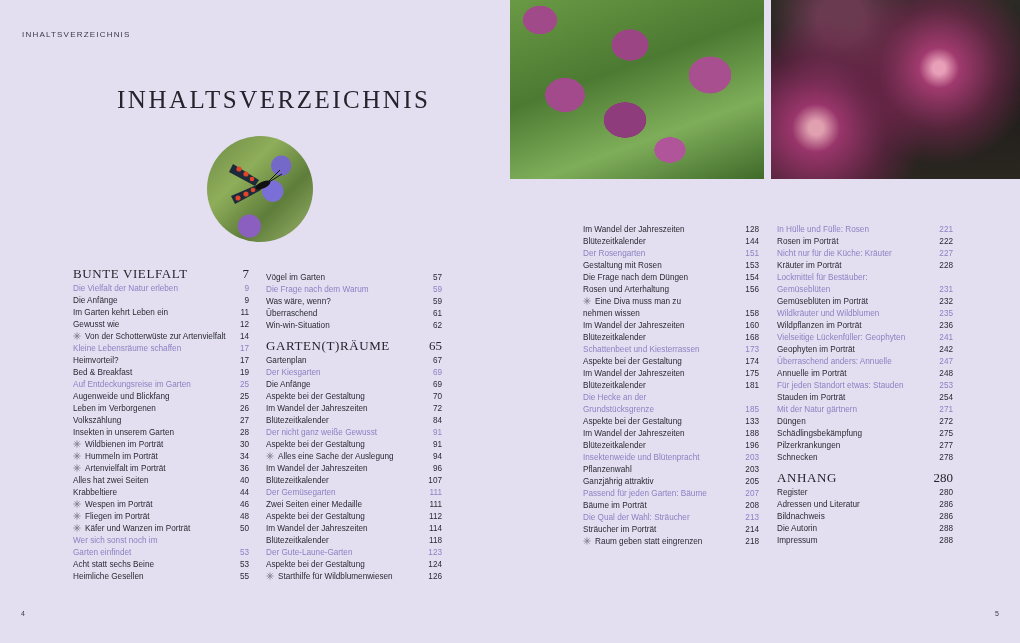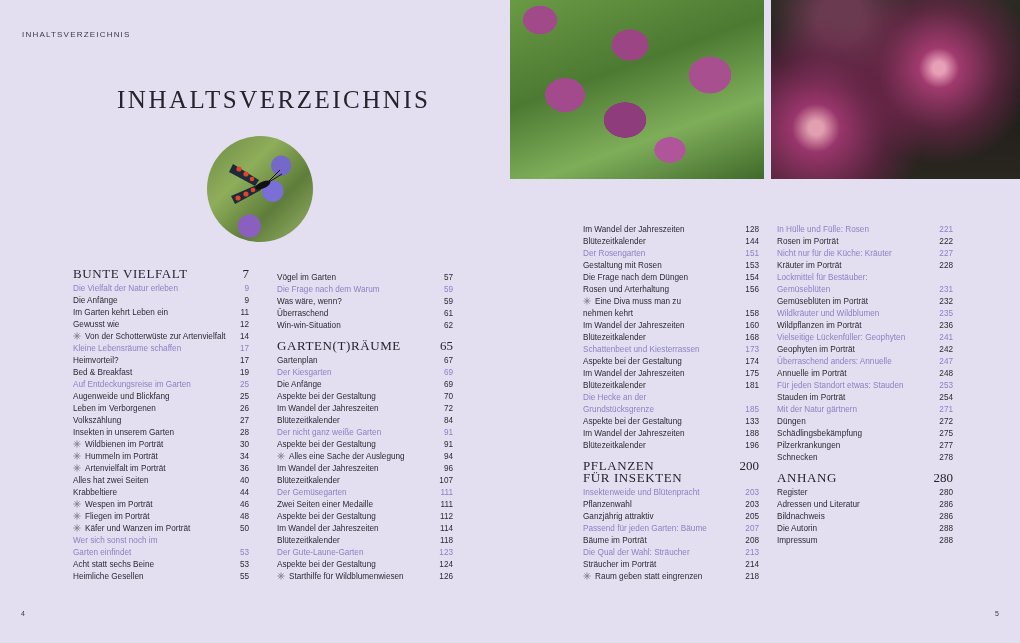--- a/index.html
+++ b/index.html
@@ -44,35 +44,35 @@
   .photo-allium {
     left:771px; width:249px;
     background:
       radial-gradient(circle at 168px 68px, #e8a0b8 0 3%, #a03a6e 10%, rgba(120,40,80,.6) 30%, transparent 48%),
       radial-gradient(circle at 45px 128px, #e0a0b0 0 3%, #98356a 10%, rgba(110,35,75,.6) 30%, transparent 45%),
       radial-gradient(circle at 70px 20px, #6a3a50 0 10%, transparent 30%),
       linear-gradient(180deg, #2c2a24 0%, #1e1d1a 50%, #2a2620 100%);
   }
   .toc-col { position:absolute; width:176px; }
   .col1 { left:73px; top:268px; }
-  .col2 { left:277px; top:272px; }
+  .col2 { left:266px; top:272px; }
   .col3 { left:583px; top:224px; }
   .col4 { left:777px; top:224px; }
   .entry {
     display:flex; justify-content:space-between; align-items:baseline;
     font-size:8.2px; line-height:12px; height:12px; white-space:nowrap;
   }
   .entry .num { text-align:right; min-width:18px; }
   .entry.sub { color:#8c82c2;justify-content:space-between; }
   .flower {
     display:inline-block; width:8px; height:8px; margin-right:4px;
     vertical-align:-1px; color:#8c8898;
   }
   .section {
-    display:flex; justify-content:space-between; align-items:flex-start;
+    display:flex; justify-content:space-between; align-items:center;
     font-family:"Liberation Serif", serif; color:#25242c;
     font-size:13px; letter-spacing:0.6px; line-height:12px;
     margin:8px 0 3px 0;
   }
   .section:first-child { margin-top:0; }
   .section .num { font-size:13px; letter-spacing:0; }
   .section .title { line-height:12px; }
   .folio { position:absolute; top:610px; font-size:7px; color:#3a3944; }
   .folio-left { left:21px; }
   .folio-right { left:995px; }
@@ -306,21 +306,21 @@
     </div>
     <div class="entry">
       <span><span>Im Wandel der Jahreszeiten</span></span>
       <span class="num">72</span>
     </div>
     <div class="entry">
       <span><span>Blütezeitkalender</span></span>
       <span class="num">84</span>
     </div>
     <div class="entry sub">
-      <span><span>Der nicht ganz weiße Garten</span></span>
+      <span><span>Der nicht ganz weiße Gewusst</span></span>
       <span class="num">91</span>
     </div>
     <div class="entry">
       <span><span>Aspekte bei der Gestaltung</span></span>
       <span class="num">91</span>
     </div>
     <div class="entry">
       <span><span class="flower"><svg viewBox="0 0 10 10" width="8" height="8">
             <g stroke="#8c8898" stroke-width="1.1" fill="none">
               <line x1="5" y1="0.5" x2="5" y2="9.5"></line>
@@ -412,21 +412,21 @@
               <line x1="5" y1="0.5" x2="5" y2="9.5"></line>
               <line x1="0.5" y1="5" x2="9.5" y2="5"></line>
               <line x1="1.8" y1="1.8" x2="8.2" y2="8.2"></line>
               <line x1="8.2" y1="1.8" x2="1.8" y2="8.2"></line>
             </g>
             <circle cx="5" cy="5" r="1.5" fill="#8c8898"></circle>
           </svg></span><span>Eine Diva muss man zu</span></span>
       <span class="num"></span>
     </div>
     <div class="entry">
-      <span><span>nehmen kehrt</span></span>
+      <span><span>nehmen wissen</span></span>
       <span class="num">158</span>
     </div>
     <div class="entry">
       <span><span>Im Wandel der Jahreszeiten</span></span>
       <span class="num">160</span>
     </div>
     <div class="entry">
       <span><span>Blütezeitkalender</span></span>
       <span class="num">168</span>
     </div>
@@ -458,27 +458,20 @@
       <span><span>Aspekte bei der Gestaltung</span></span>
       <span class="num">133</span>
     </div>
     <div class="entry">
       <span><span>Im Wandel der Jahreszeiten</span></span>
       <span class="num">188</span>
     </div>
     <div class="entry">
       <span><span>Blütezeitkalender</span></span>
       <span class="num">196</span>
-    </div>
-    <div class="section">
-      <span class="title">
-        <div>PFLANZEN</div>
-        <div>FÜR INSEKTEN</div>
-      </span>
-      <span class="num">200</span>
     </div>
     <div class="entry sub">
       <span><span>Insektenweide und Blütenpracht</span></span>
       <span class="num">203</span>
     </div>
     <div class="entry">
       <span><span>Pflanzenwahl</span></span>
       <span class="num">203</span>
     </div>
     <div class="entry">

